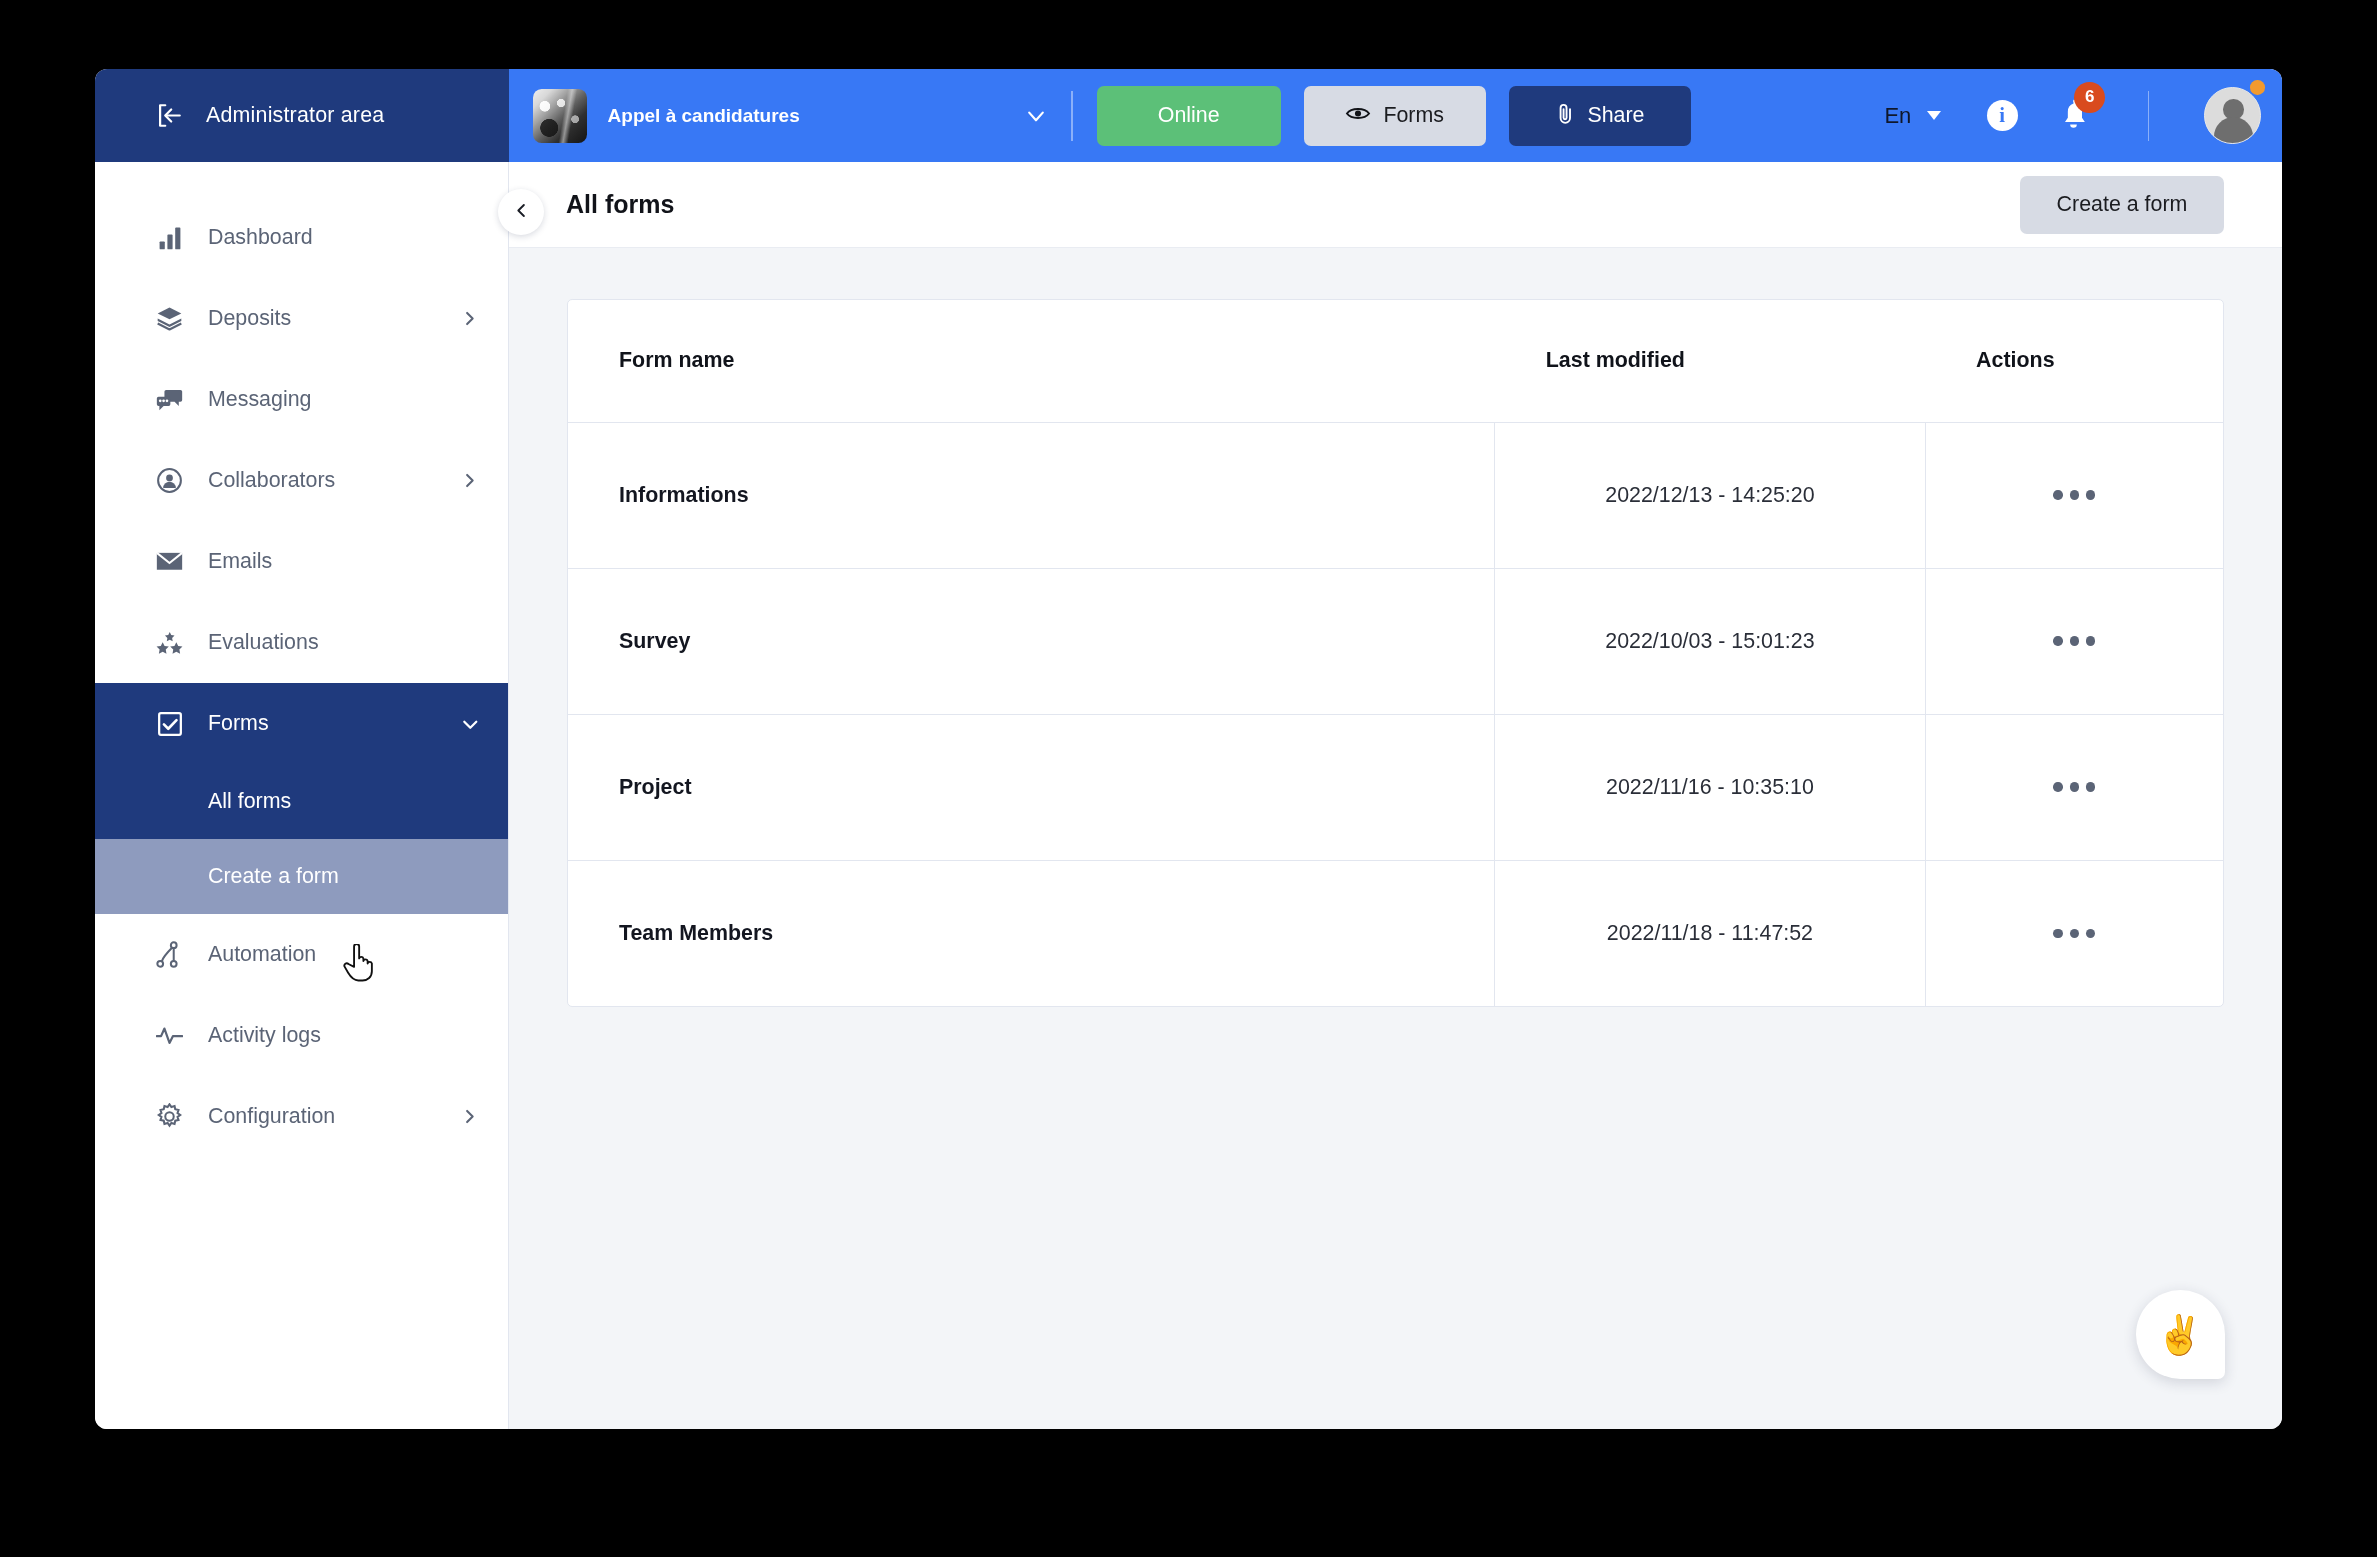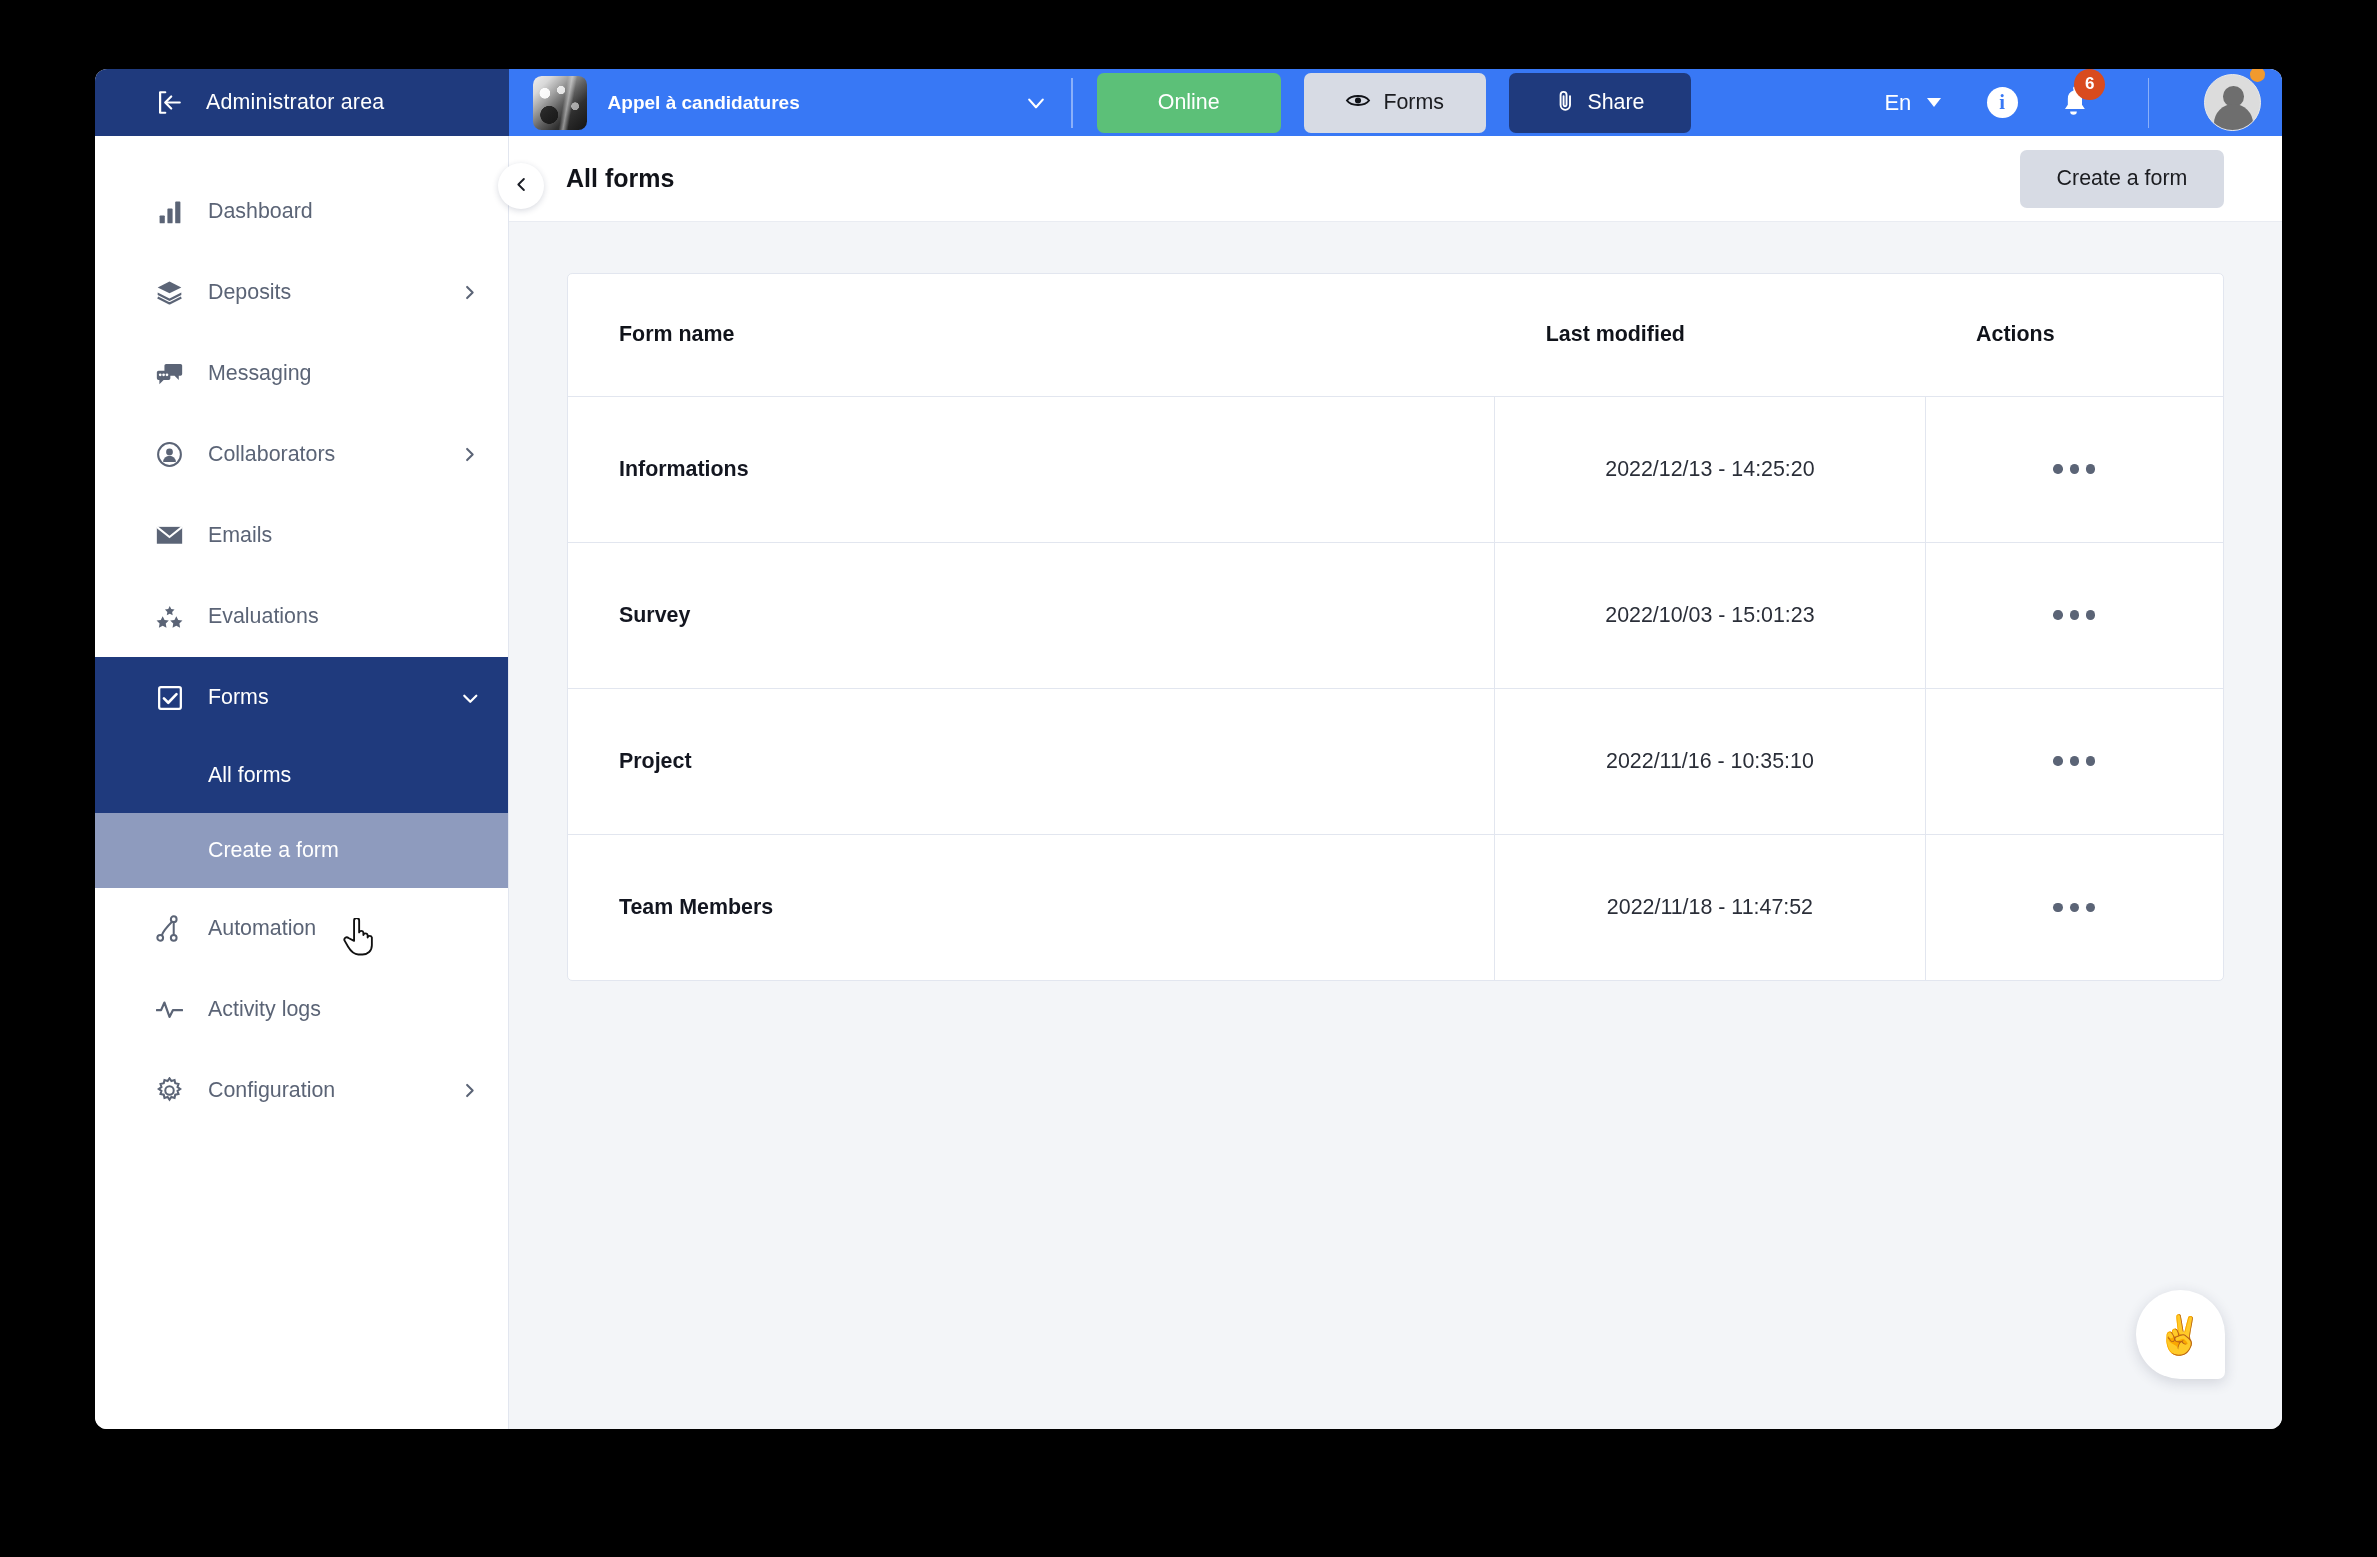--- a/index.html
+++ b/index.html
@@ -17,21 +17,21 @@
     width: 2187px; height: 1360px;
     border-radius: 12px;
     overflow: hidden;
     background: #ffffff;
     display: flex;
     flex-direction: column;
   }
 
   
   .topbar {
-    height: 67px;
+    height: 93px;
     display: flex;
     align-items: stretch;
     flex: 0 0 auto;
   }
   .topbar-left {
     width: 414px;
     background: #1F3A7D;
     display: flex;
     align-items: center;
     padding-left: 60px;
@@ -130,21 +130,21 @@
   .topbar-tail {
     margin-left: auto;
     display: flex;
     align-items: center;
     gap: 0;
   }
   .lang {
     display: flex;
     align-items: center;
     gap: 15.4px;
-    color: #ffffff;
+    color: #0f172a;
     font-size: 22px;
     margin-right: 46px;
     cursor: pointer;
   }
   .caret-down {
     width: 0; height: 0;
     border-left: 7.7px solid transparent;
     border-right: 7.7px solid transparent;
     border-top: 9.4px solid #ffffff;
   }

